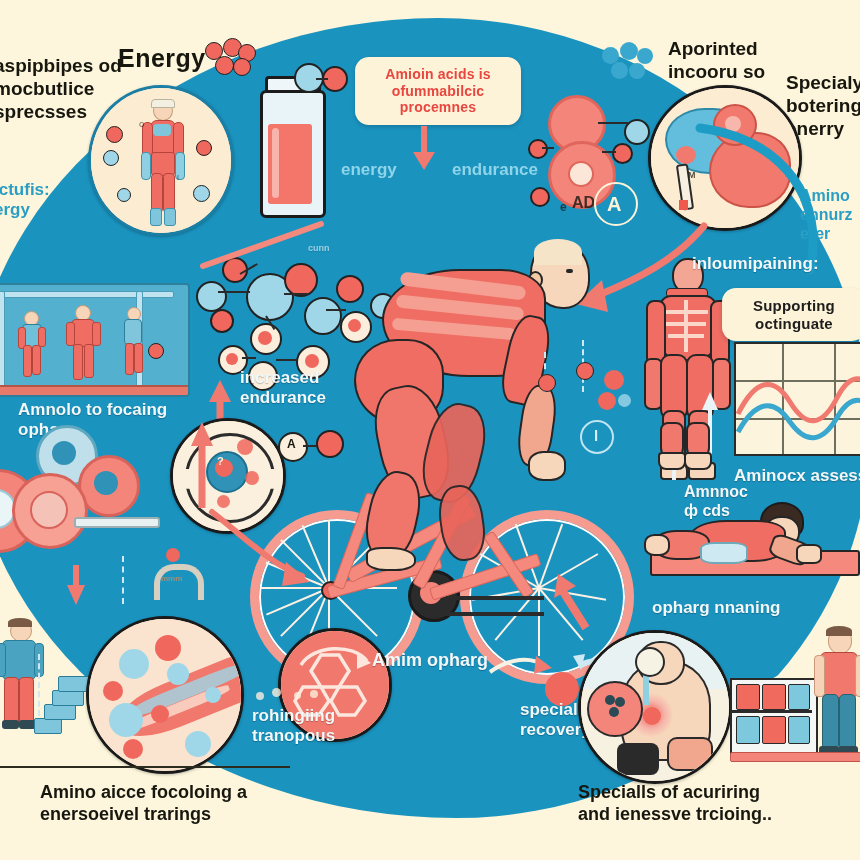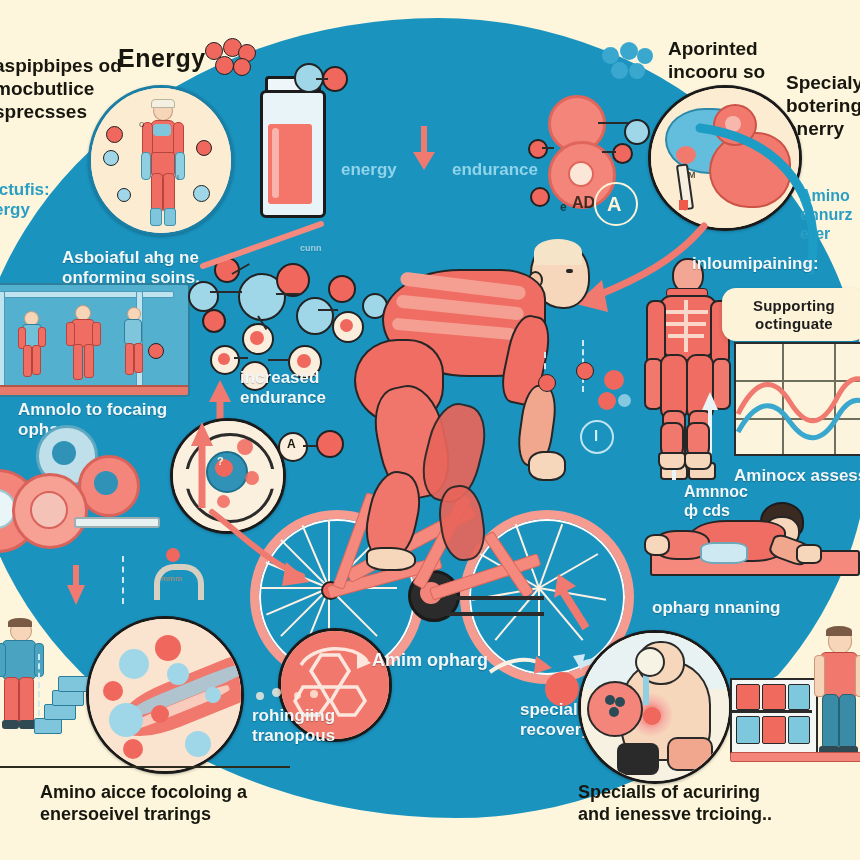--- a/index.html
+++ b/index.html
@@ -167,20 +167,23 @@
     <div class="jar-fill" style="left:12px;top:48px;width:44px;height:80px;"></div>
     <div style="position:absolute;left:16px;top:52px;width:7px;height:70px;background:rgba(255,255,255,.45);border-radius:4px;"></div>
   </div>
 
   <div style="position:absolute;left:294px;top:58px;width:74px;height:36px;">
     <div class="atom blue" style="left:0;top:5px;width:26px;height:26px;"></div>
     <div class="atom red" style="left:28px;top:8px;width:22px;height:22px;"></div>
     <div class="bond" style="left:22px;top:20px;width:12px;"></div>
   </div>
 
+  <div class="bubble red" style="left:355px;top:57px;width:140px;font-size:14px;white-space:pre-line;">Amioin acids is
+ofummabilcic
+procemnes</div>
 
   <svg class="arrow" style="left:410px;top:126px;" width="40" height="46">
     <path d="M14,0 L14,28" stroke="#f07a70" stroke-width="6" fill="none"></path>
     <path d="M3,26 L14,44 L25,26 Z" fill="#f07a70"></path>
   </svg>
 
   <div class="lbl teal" style="left:341px;top:160px;font-size:17px;color:#8fd4e8;">energy</div>
   <div class="lbl teal" style="left:452px;top:160px;font-size:17px;color:#8fd4e8;">endurance</div>
 
 
@@ -218,22 +221,20 @@
 
   <svg class="arrow" style="left:536px;top:218px;" width="180" height="120">
     <path d="M168,8 C140,42 100,62 60,78" stroke="#f07a70" stroke-width="7" fill="none" stroke-linecap="round"></path>
     <path d="M66,62 L40,86 L72,94 Z" fill="#f07a70"></path>
   </svg>
 
   <svg class="arrow" style="left:690px;top:110px;" width="180" height="180">
     <path d="M10,18 C95,30 135,90 120,160" stroke="#1d9cc6" stroke-width="9" fill="none" stroke-linecap="round"></path>
   </svg>
 
-  <div class="lbl white" style="left:62px;top:248px;width:180px;font-size:17px;white-space:pre-line;">Asboiaful ahg ne
-onforming soins.</div>
 
   <div style="position:absolute;left:-14px;top:283px;width:200px;height:110px;background:#53b0cf;border:2px solid #2d7f9b;border-radius:4px;overflow:hidden;">
     <div class="bar" style="left:4px;top:6px;width:180px;height:5px;"></div>
     <div class="bar" style="left:10px;top:6px;width:5px;height:96px;"></div>
     <div class="bar" style="left:148px;top:6px;width:5px;height:96px;"></div>
 
     <div class="fig" style="left:28px;top:26px;width:30px;height:70px;">
       <div class="skin" style="left:8px;top:0;width:13px;height:13px;border-radius:50%;"></div>
       <div style="position:absolute;left:6px;top:13px;width:18px;height:22px;background:#6fc0d8;border:1.3px solid #2d7f9b;border-radius:4px;"></div>
       <div class="muscle" style="left:2px;top:16px;width:6px;height:20px;border-radius:3px;"></div>
@@ -257,21 +258,21 @@
       <div class="muscle" style="left:5px;top:36px;width:7px;height:30px;border-radius:3px;"></div>
       <div class="muscle" style="left:14px;top:36px;width:7px;height:28px;border-radius:3px;"></div>
     </div>
     <div style="position:absolute;left:0;top:100px;width:200px;height:10px;background:#e87a6c;border-top:2px solid #b3564a;"></div>
     <div class="atom red" style="left:160px;top:58px;width:14px;height:14px;border-width:1.5px;"></div>
   </div>
 
   <div class="lbl white" style="left:18px;top:400px;width:175px;font-size:17px;white-space:pre-line;">Amnolo to focaing
 opharg</div>
 
-  <div style="position:absolute;left:180px;top:245px;width:215px;height:140px;">
+  <div style="position:absolute;left:188px;top:245px;width:215px;height:140px;">
     <div class="atom blue" style="left:8px;top:36px;width:27px;height:27px;"></div>
     <div class="atom red" style="left:34px;top:12px;width:22px;height:22px;"></div>
     <div class="atom red" style="left:22px;top:64px;width:20px;height:20px;"></div>
     <div class="atom blue" style="left:58px;top:28px;width:44px;height:44px;"></div>
     <div class="atom red" style="left:96px;top:18px;width:30px;height:30px;"></div>
     <div class="atom cream" style="left:62px;top:78px;width:28px;height:28px;"></div>
     <div class="atom red" style="left:70px;top:86px;width:14px;height:14px;border:none;"></div>
     <div class="atom cream" style="left:30px;top:100px;width:26px;height:26px;"></div>
     <div class="atom red" style="left:38px;top:108px;width:12px;height:12px;border:none;"></div>
     <div class="atom blue" style="left:116px;top:52px;width:34px;height:34px;"></div>

